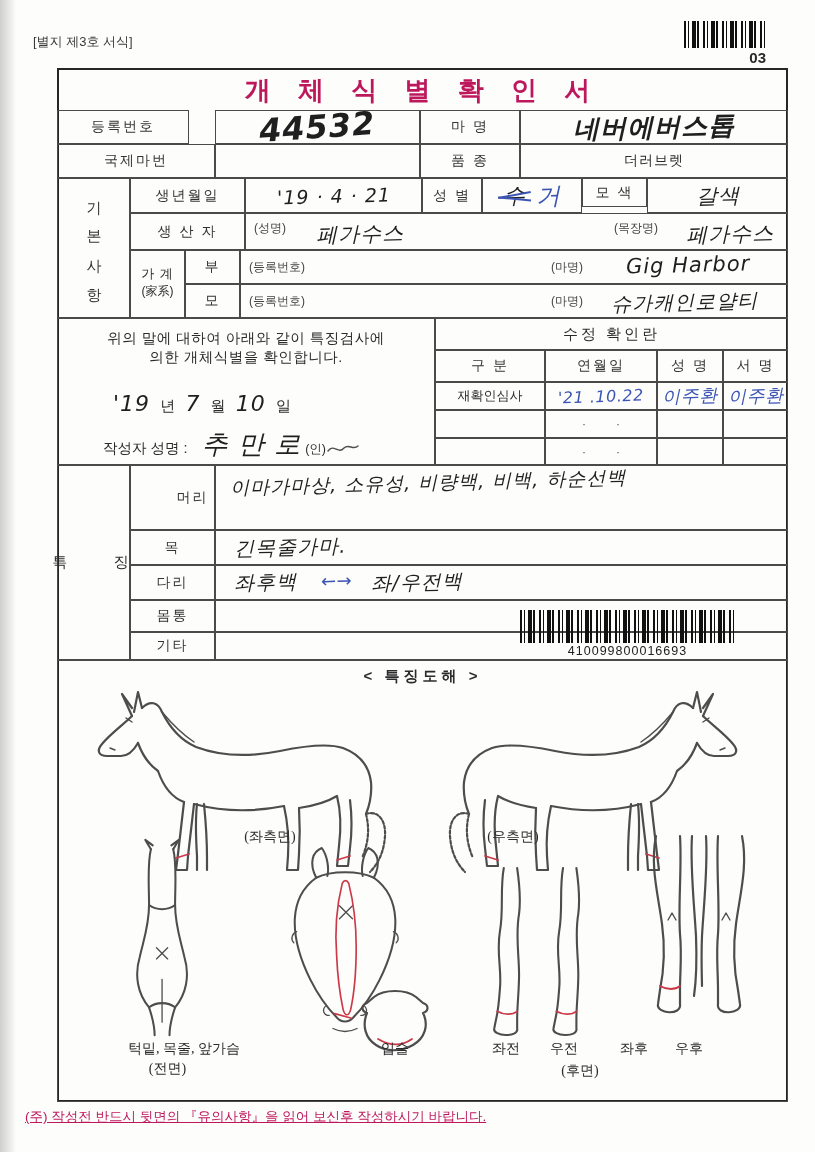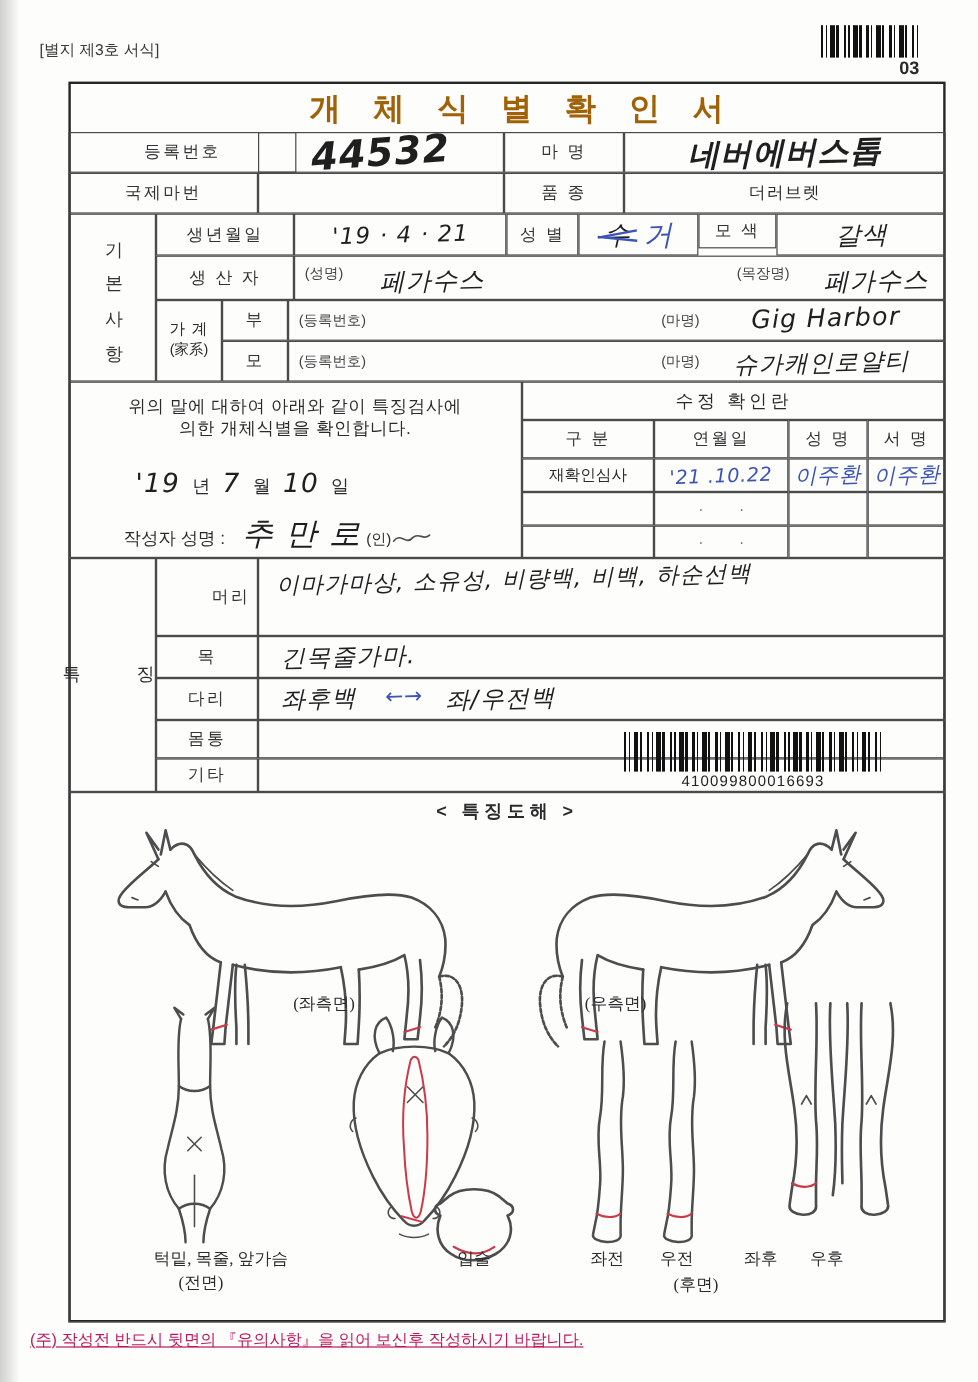--- a/index.html
+++ b/index.html
@@ -41,23 +41,23 @@
 
 <div class="sheet">
   <div class="scan-edge"></div>
 
   <div class="abs" style="left:33px;top:33px;font-size:13px;color:#3a3a3a;">[별지 제3호 서식]</div>
   <div class="abs barcode" style="left:684px;top:21px;width:82px;height:27px;"></div>
   <div class="abs" style="left:700px;top:49px;width:66px;text-align:right;font-size:15px;font-weight:bold;color:#2a2a2a;">03</div>
 
   <div class="cell thick" style="left:57px;top:68px;width:731px;height:1034px;"></div>
 
-  <div class="abs center" style="left:57px;top:74px;width:731px;height:32px;font-size:26px;font-weight:bold;letter-spacing:10px;color:#a16207;margin-left:13px;">개 체 식 별 확 인 서</div>
-
-  <div class="cell lbl" style="left:57px;top:110px;width:190px;height:34px;">등록번호</div>
+  <div class="abs center" style="left:57px;top:74px;width:731px;height:32px;font-size:26px;font-weight:bold;letter-spacing:10px;color:#be185d;">개 체 식 별 확 인 서</div>
+
+  <div class="cell lbl" style="left:57px;top:110px;width:132px;height:34px;">등록번호</div>
   <div class="cell center" style="left:215px;top:110px;width:205px;height:34px;">
     <span class="hw" style="font-size:32px;font-weight:bold;transform:rotate(-4deg);">44532</span>
   </div>
   <div class="cell lbl" style="left:420px;top:110px;width:100px;height:34px;">마  명</div>
   <div class="cell center" style="left:520px;top:110px;width:268px;height:34px;">
     <span class="hw" style="font-size:26px;font-weight:bold;">네버에버스톱</span>
   </div>
   <div class="cell lbl" style="left:57px;top:144px;width:158px;height:34px;">국제마번</div>
   <div class="cell" style="left:215px;top:144px;width:205px;height:34px;"></div>
   <div class="cell lbl" style="left:420px;top:144px;width:100px;height:34px;">품  종</div>

